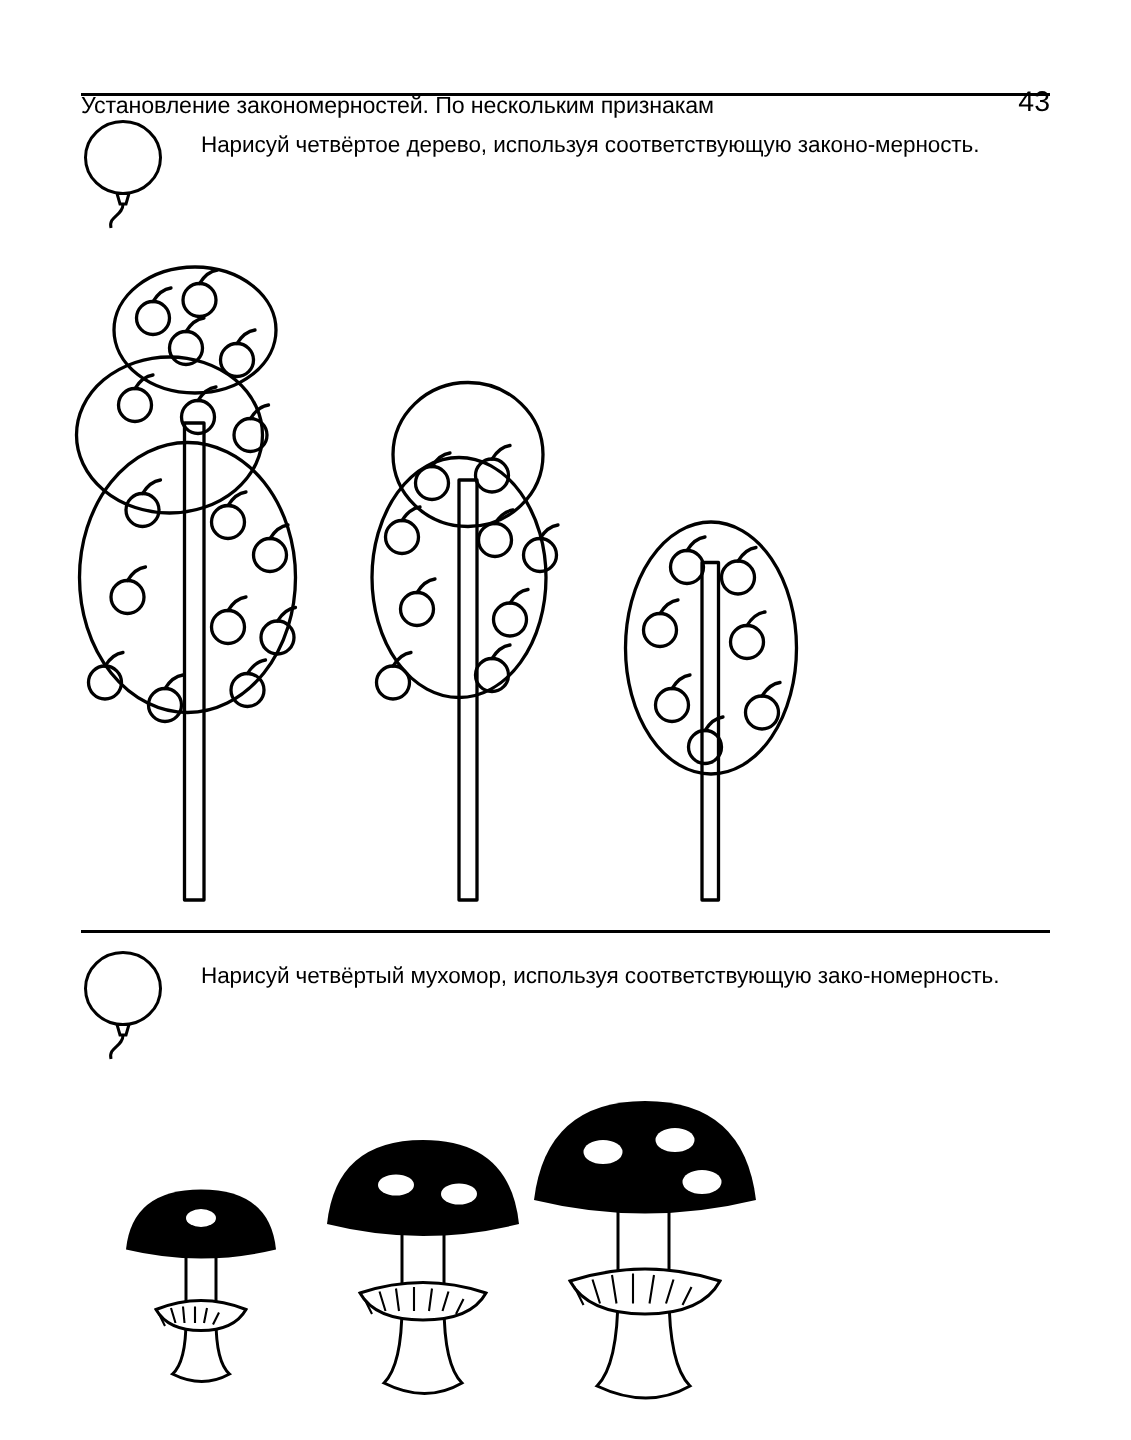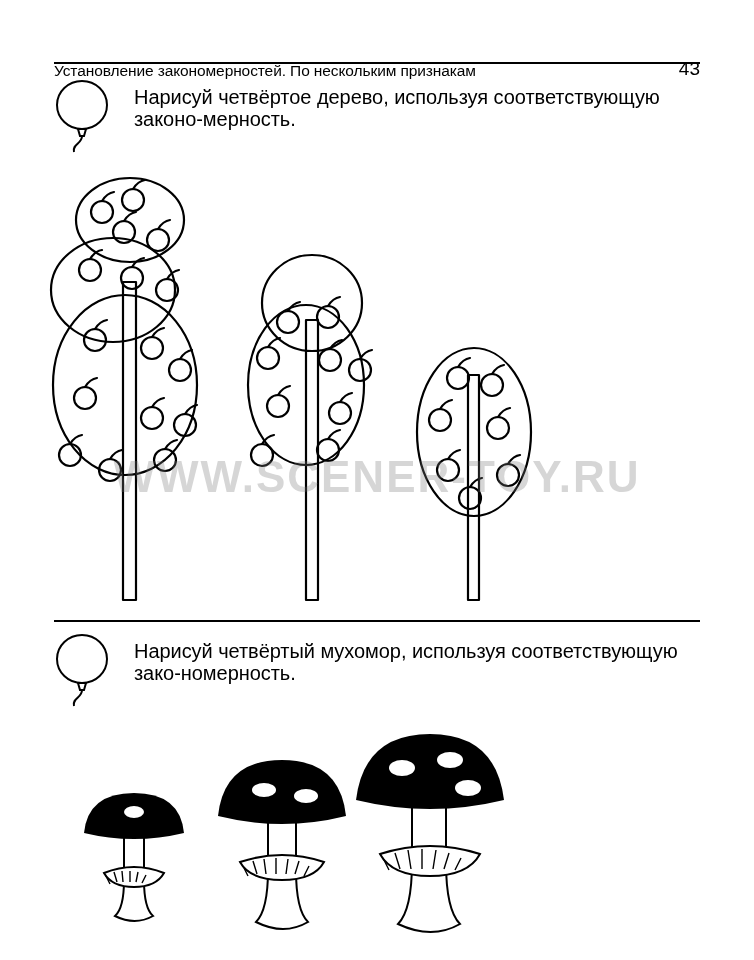--- a/index.html
+++ b/index.html
@@ -44,21 +44,21 @@
     height: 2px;
     background: #000;
   }
 
   
   .task {
     position: absolute;
   }
   .task-text {
     position: absolute;
-    font-size: 20px;
+    font-size: 15px;
     line-height: 22px;
     letter-spacing: -0.05px;
     width: 570px;
   }
   .balloon {
     position: absolute;
   }
 
   .divider {
     position: absolute;
@@ -246,15 +246,14 @@
         <path d="M340 124 q50 -16 100 0 q-12 22 -50 22 q-38 0 -50 -22 Z" fill="#fff" stroke="#000" stroke-width="2"></path>
         <path d="M343 128 l6 12 M355 123 l5 16 M368 120 l3 19 M382 119 l0 20 M396 120 l-3 19 M409 123 l-5 16 M421 128 l-6 12" fill="none" stroke="#000" stroke-width="1.4"></path>
         <path d="M316 70 q8 -66 74 -66 q66 0 74 66 q-74 18 -148 0 Z" fill="#000"></path>
         <ellipse cx="362" cy="38" rx="13" ry="8" fill="#fff"></ellipse>
         <ellipse cx="410" cy="30" rx="13" ry="8" fill="#fff"></ellipse>
         <ellipse cx="428" cy="58" rx="13" ry="8" fill="#fff"></ellipse>
       </g>
     </svg>
   </div>
 
-  <div class="watermark">WWW.SCENER-TOY.RU</div>
 
 </div>
 
 </body></html>

